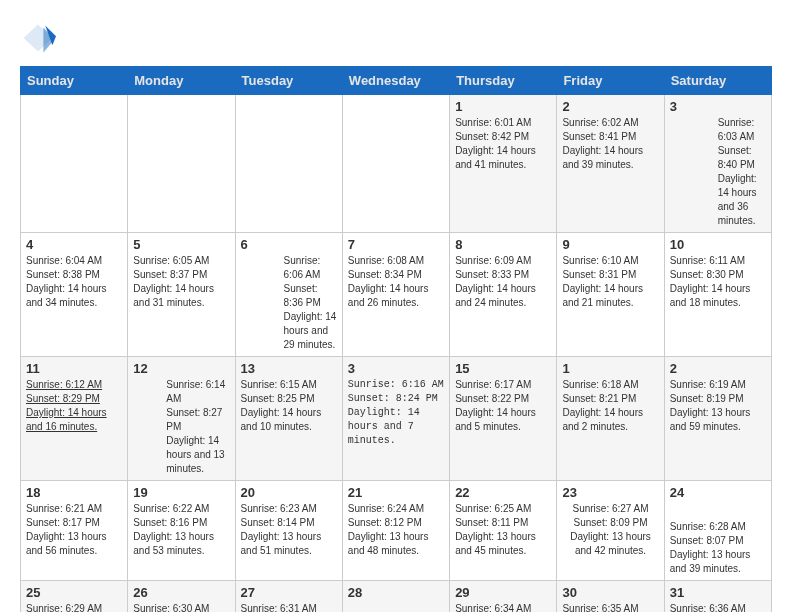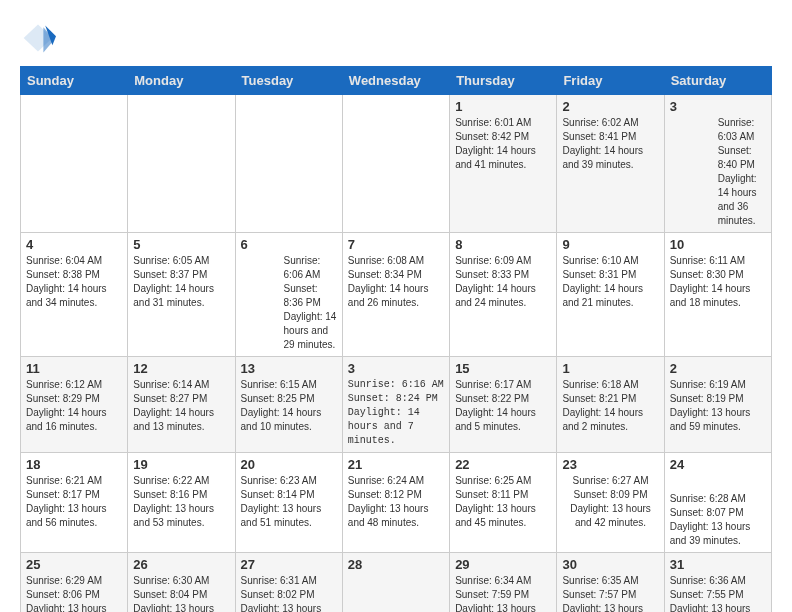--- a/index.html
+++ b/index.html
@@ -194,27 +194,27 @@
           <td>
             <span class="day-num">10</span>
             <div class="day-info" style="white-space: pre-line;">Sunrise: 6:11 AM
 Sunset: 8:30 PM
 Daylight: 14 hours and 18 minutes.</div>
           </td>
         </tr>
         <tr>
           <td>
             <span class="day-num">11</span>
-            <div class="day-info" style="white-space: pre-line;">Sunrise: 6:12 AM
+            <div class="day-info" style="white-space: pre-line; text-decoration: underline;">Sunrise: 6:12 AM
 Sunset: 8:29 PM
 Daylight: 14 hours and 16 minutes.</div>
           </td>
           <td>
             <span class="day-num">12</span>
-            <div class="day-info" style="white-space: pre-line;">Sunrise: 6:14 AM
+            <div class="day-info" style="white-space: pre-line; margin-left: 33px;">Sunrise: 6:14 AM
 Sunset: 8:27 PM
 Daylight: 14 hours and 13 minutes.</div>
           </td>
           <td>
             <span class="day-num">13</span>
             <div class="day-info" style="white-space: pre-line;">Sunrise: 6:15 AM
 Sunset: 8:25 PM
 Daylight: 14 hours and 10 minutes.</div>
           </td>
           <td>

